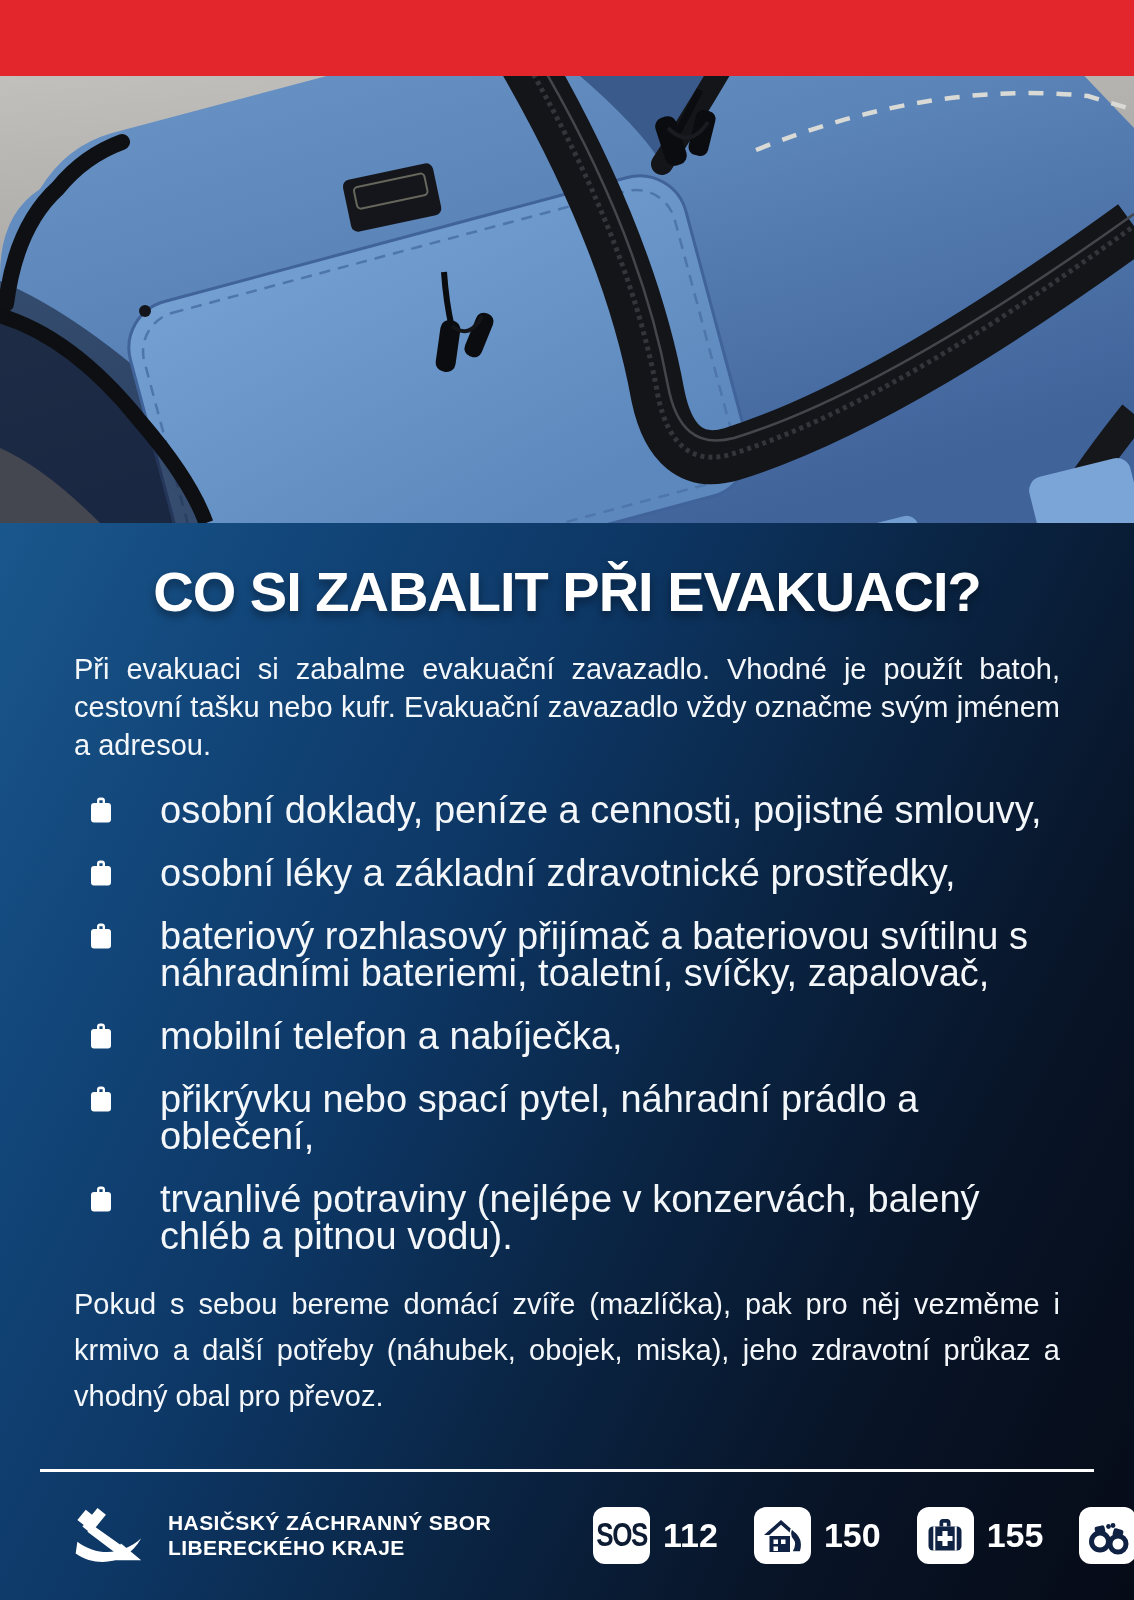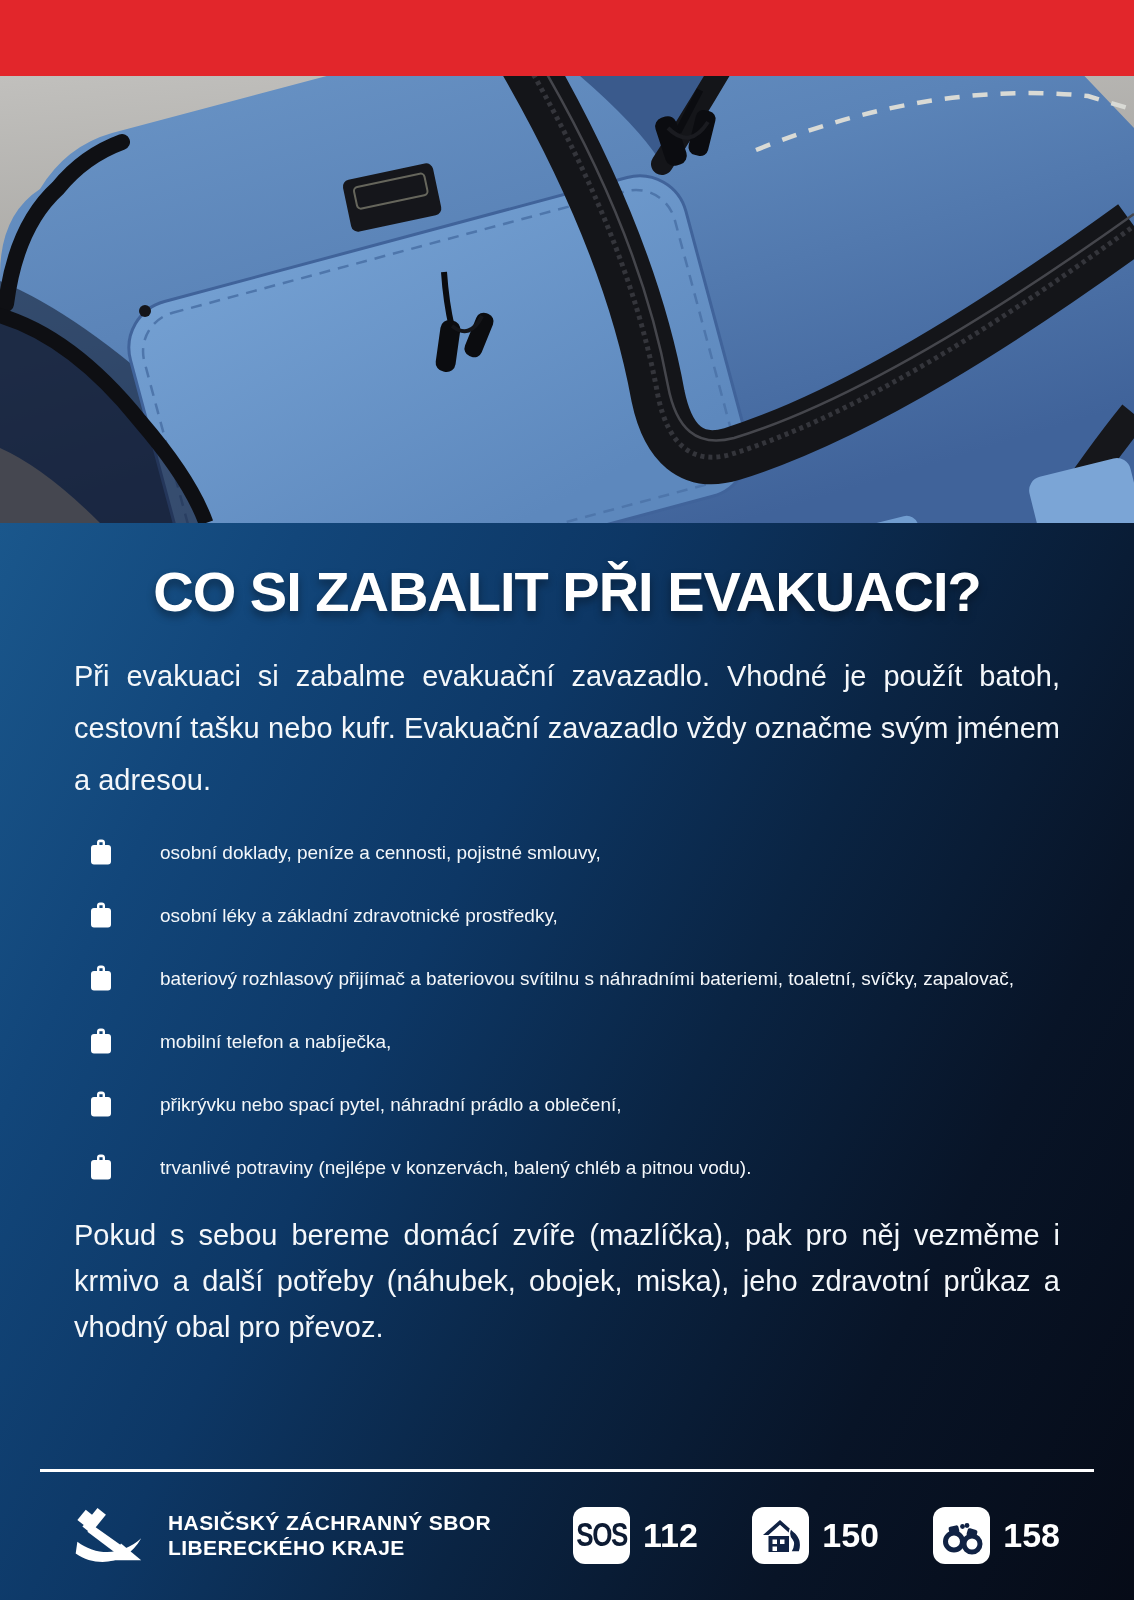--- a/index.html
+++ b/index.html
@@ -26,33 +26,33 @@
       #0a2443 58%, #081427 78%, #060b17 100%);
     color:#f4f7fa;
   }
   .title {
     margin-top:36px; text-align:center;
     font-size:56px; font-weight:bold; letter-spacing:-1px;
     color:#ffffff; text-shadow:0 5px 8px rgba(0,0,0,.38);
     white-space:nowrap;
   }
   .intro {
-    margin-top:26px; font-size:29px; line-height:52px;
+    margin-top:26px; font-size:29px; line-height:38px;
     text-align:justify;
   }
   .checklist { margin-top:28px; list-style:none; }
   .check-item { display:flex; align-items:flex-start; margin-bottom:26px; padding-left:12px; }
   .check-item .bullet { width:30px; height:30px; flex:none; margin-right:44px; margin-top:3px; }
-  .check-item .item-text { font-size:19px; line-height:37px; max-width:900px; }
+  .check-item .item-text { font-size:38px; line-height:37px; max-width:900px; }
   .outro { font-size:29px; line-height:46px; text-align:justify; }
 
   
   .footer { margin-top:auto; }
   .divider { height:3px; background:#ffffff; margin:0 -34px; }
-  .footer-row { display:flex; align-items:center; margin:30px 0 32px; }
+  .footer-row { display:flex; align-items:center; margin:30px 0 32px;gap:20px; }
   .org { display:flex; align-items:center; flex:none; }
   .org-logo { width:84px; height:66px; flex:none; margin-right:10px; }
   .org-name { font-size:21px; font-weight:bold; line-height:25px; letter-spacing:.4px; color:#fff; text-transform:uppercase; }
   .numbers { flex:1; display:flex; align-items:center; justify-content:space-between; margin-left:46px; }
   .em-group { display:flex; align-items:center;padding-left:36px; }
   .badge {
     width:57px; height:57px; background:#ffffff; border-radius:12px;
     display:flex; align-items:center; justify-content:center; flex:none;
     margin-right:13px;
   }
@@ -239,20 +239,36 @@
                 <g fill="#102244">
                   <path d="M3,21 L20,6 L37,21 L31.5,21 L20,10.8 L8.5,21 Z"></path>
                   <path fill-rule="evenodd" d="M8.5,22 H29 V38 H8.5 Z M12.5,25.5 h4.5 v4.5 h-4.5 Z M20,25.5 h4.5 v4.5 h-4.5 Z M12.5,32.5 h4.5 v4.5 h-4.5 Z"></path>
                   <path d="M31,14 C28,19 29.5,23 32,26 C34,28.5 33.8,32.5 30.5,38 L39.5,38 C41.8,31 40.8,25 36.8,20.2 C34.6,17.6 32,16.6 31,14 Z" stroke="#ffffff" stroke-width="1.6"></path>
                 </g>
               </svg>
             </div>
             <span class="em-number">150</span>
           </div>
 
+          <div class="em-group">
+            <div class="badge">
+              <svg viewBox="0 0 42 42">
+                <g fill="#102244">
+                  <rect x="4.5" y="12.5" width="33" height="24" rx="4.5"></rect>
+                  <path d="M15.5,12.5 V8.3 C15.5,6.4 16.9,5 18.8,5 H23.2 C25.1,5 26.5,6.4 26.5,8.3 V12.5 H22.8 V8.8 H19.2 V12.5 Z"></path>
+                </g>
+                <g fill="#ffffff">
+                  <path d="M18.4,17 h5.2 v4.9 h4.9 v5.2 h-4.9 v4.9 h-5.2 v-4.9 h-4.9 v-5.2 h4.9 Z"></path>
+                  <rect x="9.3" y="12.5" width="2" height="24"></rect>
+                  <rect x="30.7" y="12.5" width="2" height="24"></rect>
+                </g>
+              </svg>
+            </div>
+            <span class="em-number">155</span>
+          </div>
 
           <div class="em-group">
             <div class="badge">
               <svg viewBox="0 0 42 42">
                 <g fill="none" stroke="#102244" stroke-width="5">
                   <circle cx="13" cy="27.5" r="8.5"></circle>
                   <circle cx="31" cy="30" r="8"></circle>
                 </g>
                 <g fill="#102244">
                   <rect x="8" y="12" width="10" height="8" rx="2" transform="rotate(-14 13 16)"></rect>

